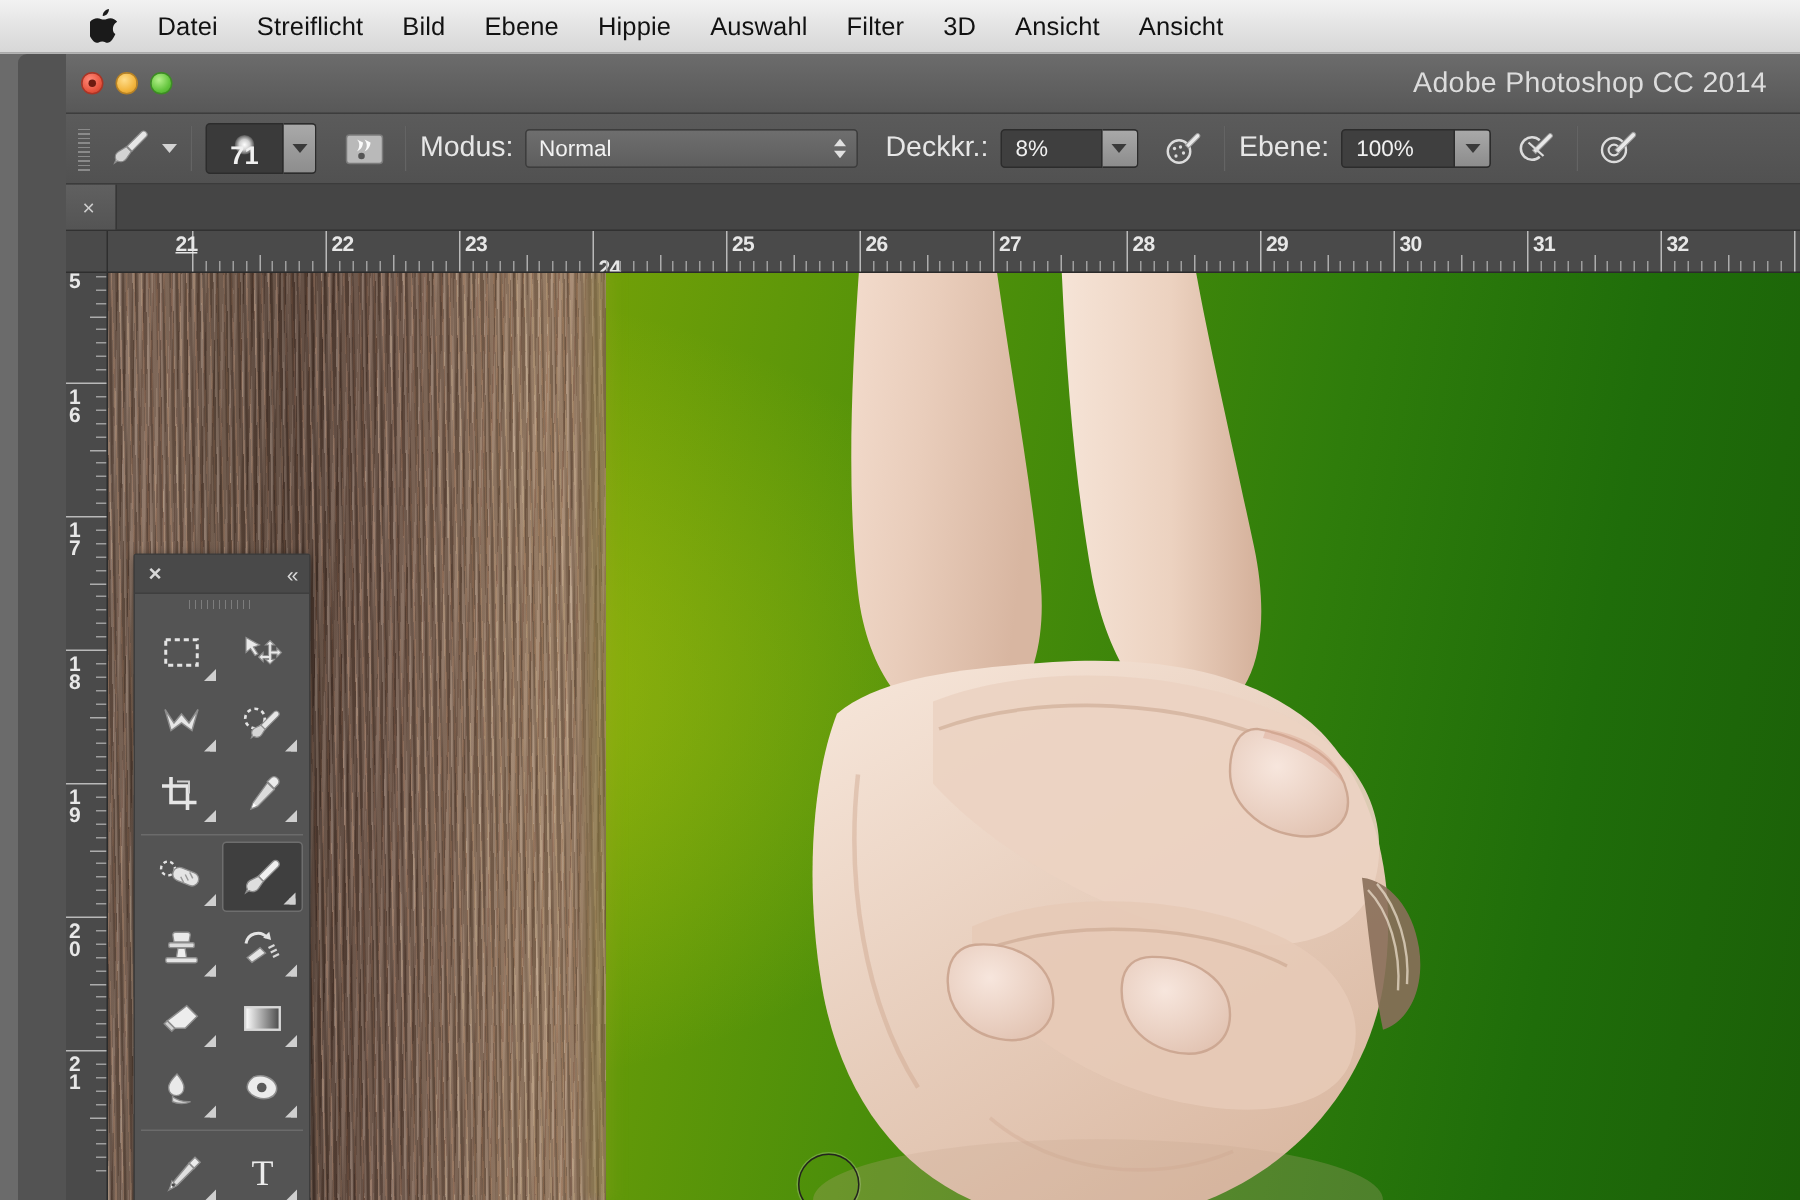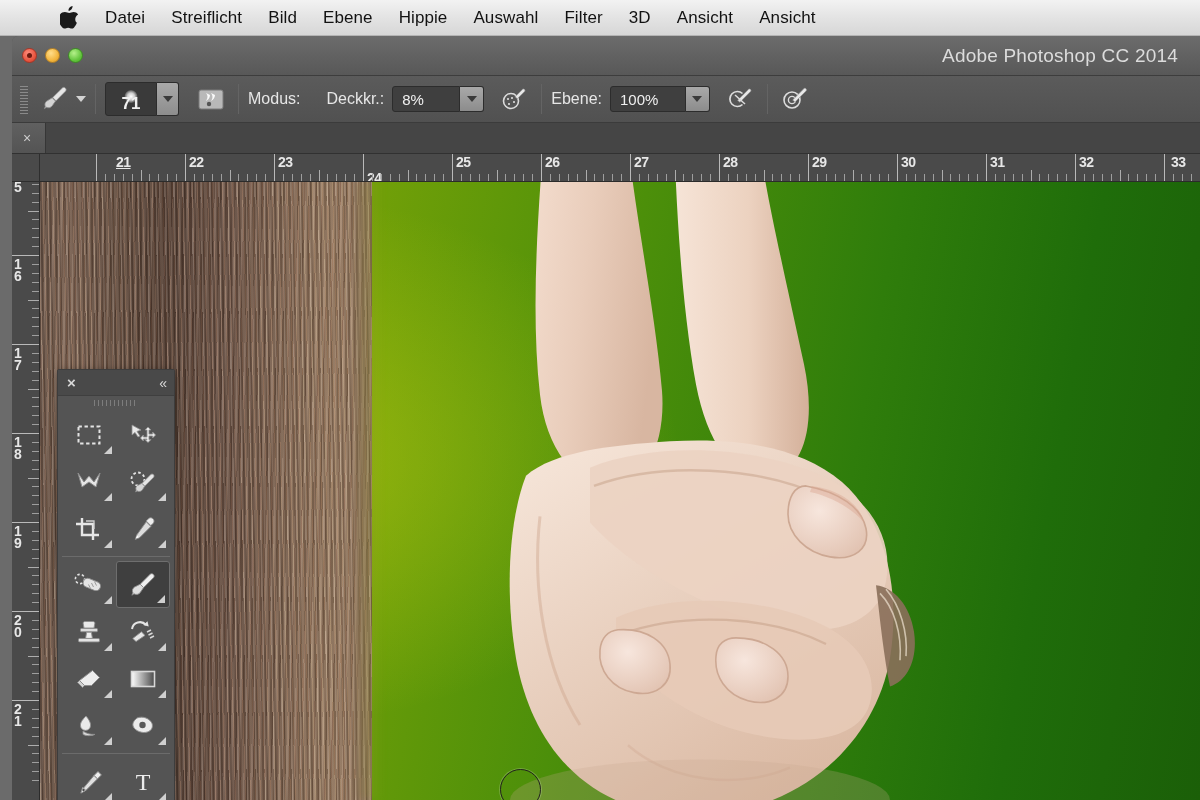--- a/index.html
+++ b/index.html
@@ -15,21 +15,21 @@
     border-bottom:1px solid #b4b4b4; display:flex; align-items:center; }
   .apple-logo{ width:34px; display:flex; justify-content:center; align-items:center;
     margin-left:52px; margin-right:6px; }
   .apple-logo svg{ display:block; }
   .menubar .mitem{ font-size:17px; color:#121212; padding:0 13px; line-height:36px;
     white-space:nowrap; letter-spacing:.1px; }
   .menubar .mitem.bold{ font-weight:bold; padding-left:10px; }
 
   
   .ps-window{ position:absolute; left:12px; top:36px; width:1188px; height:764px;
-    background:#535353; border-top-left-radius:6px; overflow:hidden; }
+    background:#535353; border-top-left-radius:6px; overflow:hidden;padding-left:32px; }
 
   .titlebar{ position:relative; height:40px; width:100%;
     background:linear-gradient(to bottom,#6c6c6c 0%,#626262 48%,#585858 100%);
     border-bottom:1px solid #3d3d3d; }
   .traffic{ position:absolute; left:10px; top:12px; display:flex; gap:8px; }
   .light{ width:15px; height:15px; border-radius:50%; }
   .light.red{ background:radial-gradient(circle at 38% 32%,#ff8a7a,#e8553f 62%,#c33b28);
     border:1px solid #a93526; }
   .light.red:after{ content:""; display:block; width:5px;height:5px;border-radius:50%;
     background:#6d1b10; margin:4px auto 0; }
@@ -56,21 +56,21 @@
   .brush-dot{ position:absolute; left:50%; top:7px; transform:translateX(-50%);
     width:13px;height:13px;border-radius:50%;
     background:radial-gradient(circle,#ffffff 0%,#cfcfcf 38%,rgba(140,140,140,0) 78%); }
   .brush-num{ position:absolute; left:0; right:0; bottom:1px; text-align:center;
     font-size:17px; font-weight:bold; color:#f0f0f0; }
   .spin-btn{ width:22px;height:34px; border:1px solid #2c2c2c; border-left:none;
     border-radius:0 3px 3px 0;
     background:linear-gradient(to bottom,#a9a9a9,#8d8d8d); display:flex;
     align-items:center; justify-content:center; }
   .spin-btn .caret{ border-top-color:#3a3a3a; margin:0; }
-  .opt-label{ font-size:16px; color:#e6e6e6; margin-right:8px; white-space:nowrap; }
+  .opt-label{ font-size:19px; color:#e6e6e6; margin-right:8px; white-space:nowrap; }
   .select{ height:26px; background:linear-gradient(to bottom,#6e6e6e,#5e5e5e);
     border:1px solid #3d3d3d; border-radius:3px; display:flex; align-items:center;
     padding:0 8px; position:relative; }
   .select .val{ font-size:15px; color:#f2f2f2; }
   .select .arrows{ position:absolute; right:7px; top:50%; transform:translateY(-50%);
     display:flex; flex-direction:column; gap:3px; }
   .select .arrows i{ display:block; width:0;height:0;
     border-left:4px solid transparent;border-right:4px solid transparent; }
   .select .arrows i.up{ border-bottom:5px solid #e0e0e0; }
   .select .arrows i.dn{ border-top:5px solid #e0e0e0; }
@@ -237,20 +237,27 @@
         <svg class="ico" width="28" height="26" viewBox="0 0 28 26">
           <rect x="2" y="4" width="24" height="19" rx="2" fill="#b9b9b9" stroke="#7b7b7b"></rect>
           <path fill="#fafafa" d="M9 7c2 2 2 5 0 8 2-1 4-3 4-6zM14 7c2 2.4 2 5.6 0 8 2.4-1.2 4-3.4 4-6z"></path>
           <circle cx="12" cy="18" r="2.2" fill="#555"></circle>
         </svg>
       </div>
 
       <div class="sep"></div>
 
       <div class="opt-label">Modus:</div>
+      <div class="select" style="width:222px">
+        <div class="val">Normal</div>
+        <div class="arrows">
+            <i class="up"></i>
+            <i class="dn"></i>
+          </div>
+      </div>
 
       <div style="width:18px"></div>
 
       <div class="opt-label">Deckkr.:</div>
       <div style="display:flex;align-items:center">
         <div class="numbox" style="width:68px">
           <span>8%</span>
         </div>
         <div class="numbtn">
           <div class="caret"></div>
@@ -305,21 +312,21 @@
       <div class="doctab">
         <div class="x">×</div>
       </div>
     </div>
 
     <div class="workarea">
 
       <div class="corner"></div>
       <div class="hruler" id="hruler">
           <div class="maj" style="left: 56px;"></div>
-          <div class="lbl" style="left: 76px; text-decoration: underline;">21</div>
+          <div class="lbl" style="left: 45px; text-decoration: underline;">21</div>
           <div class="min" style="left: 64.9px;"></div>
           <div class="min" style="left: 73.8px;"></div>
           <div class="min" style="left: 82.7px;"></div>
           <div class="min" style="left: 91.6px;"></div>
           <div class="mid" style="left: 100.5px;"></div>
           <div class="min" style="left: 109.4px;"></div>
           <div class="min" style="left: 118.3px;"></div>
           <div class="min" style="left: 127.2px;"></div>
           <div class="min" style="left: 136.1px;"></div>
           <div class="maj" style="left: 145px;"></div>

